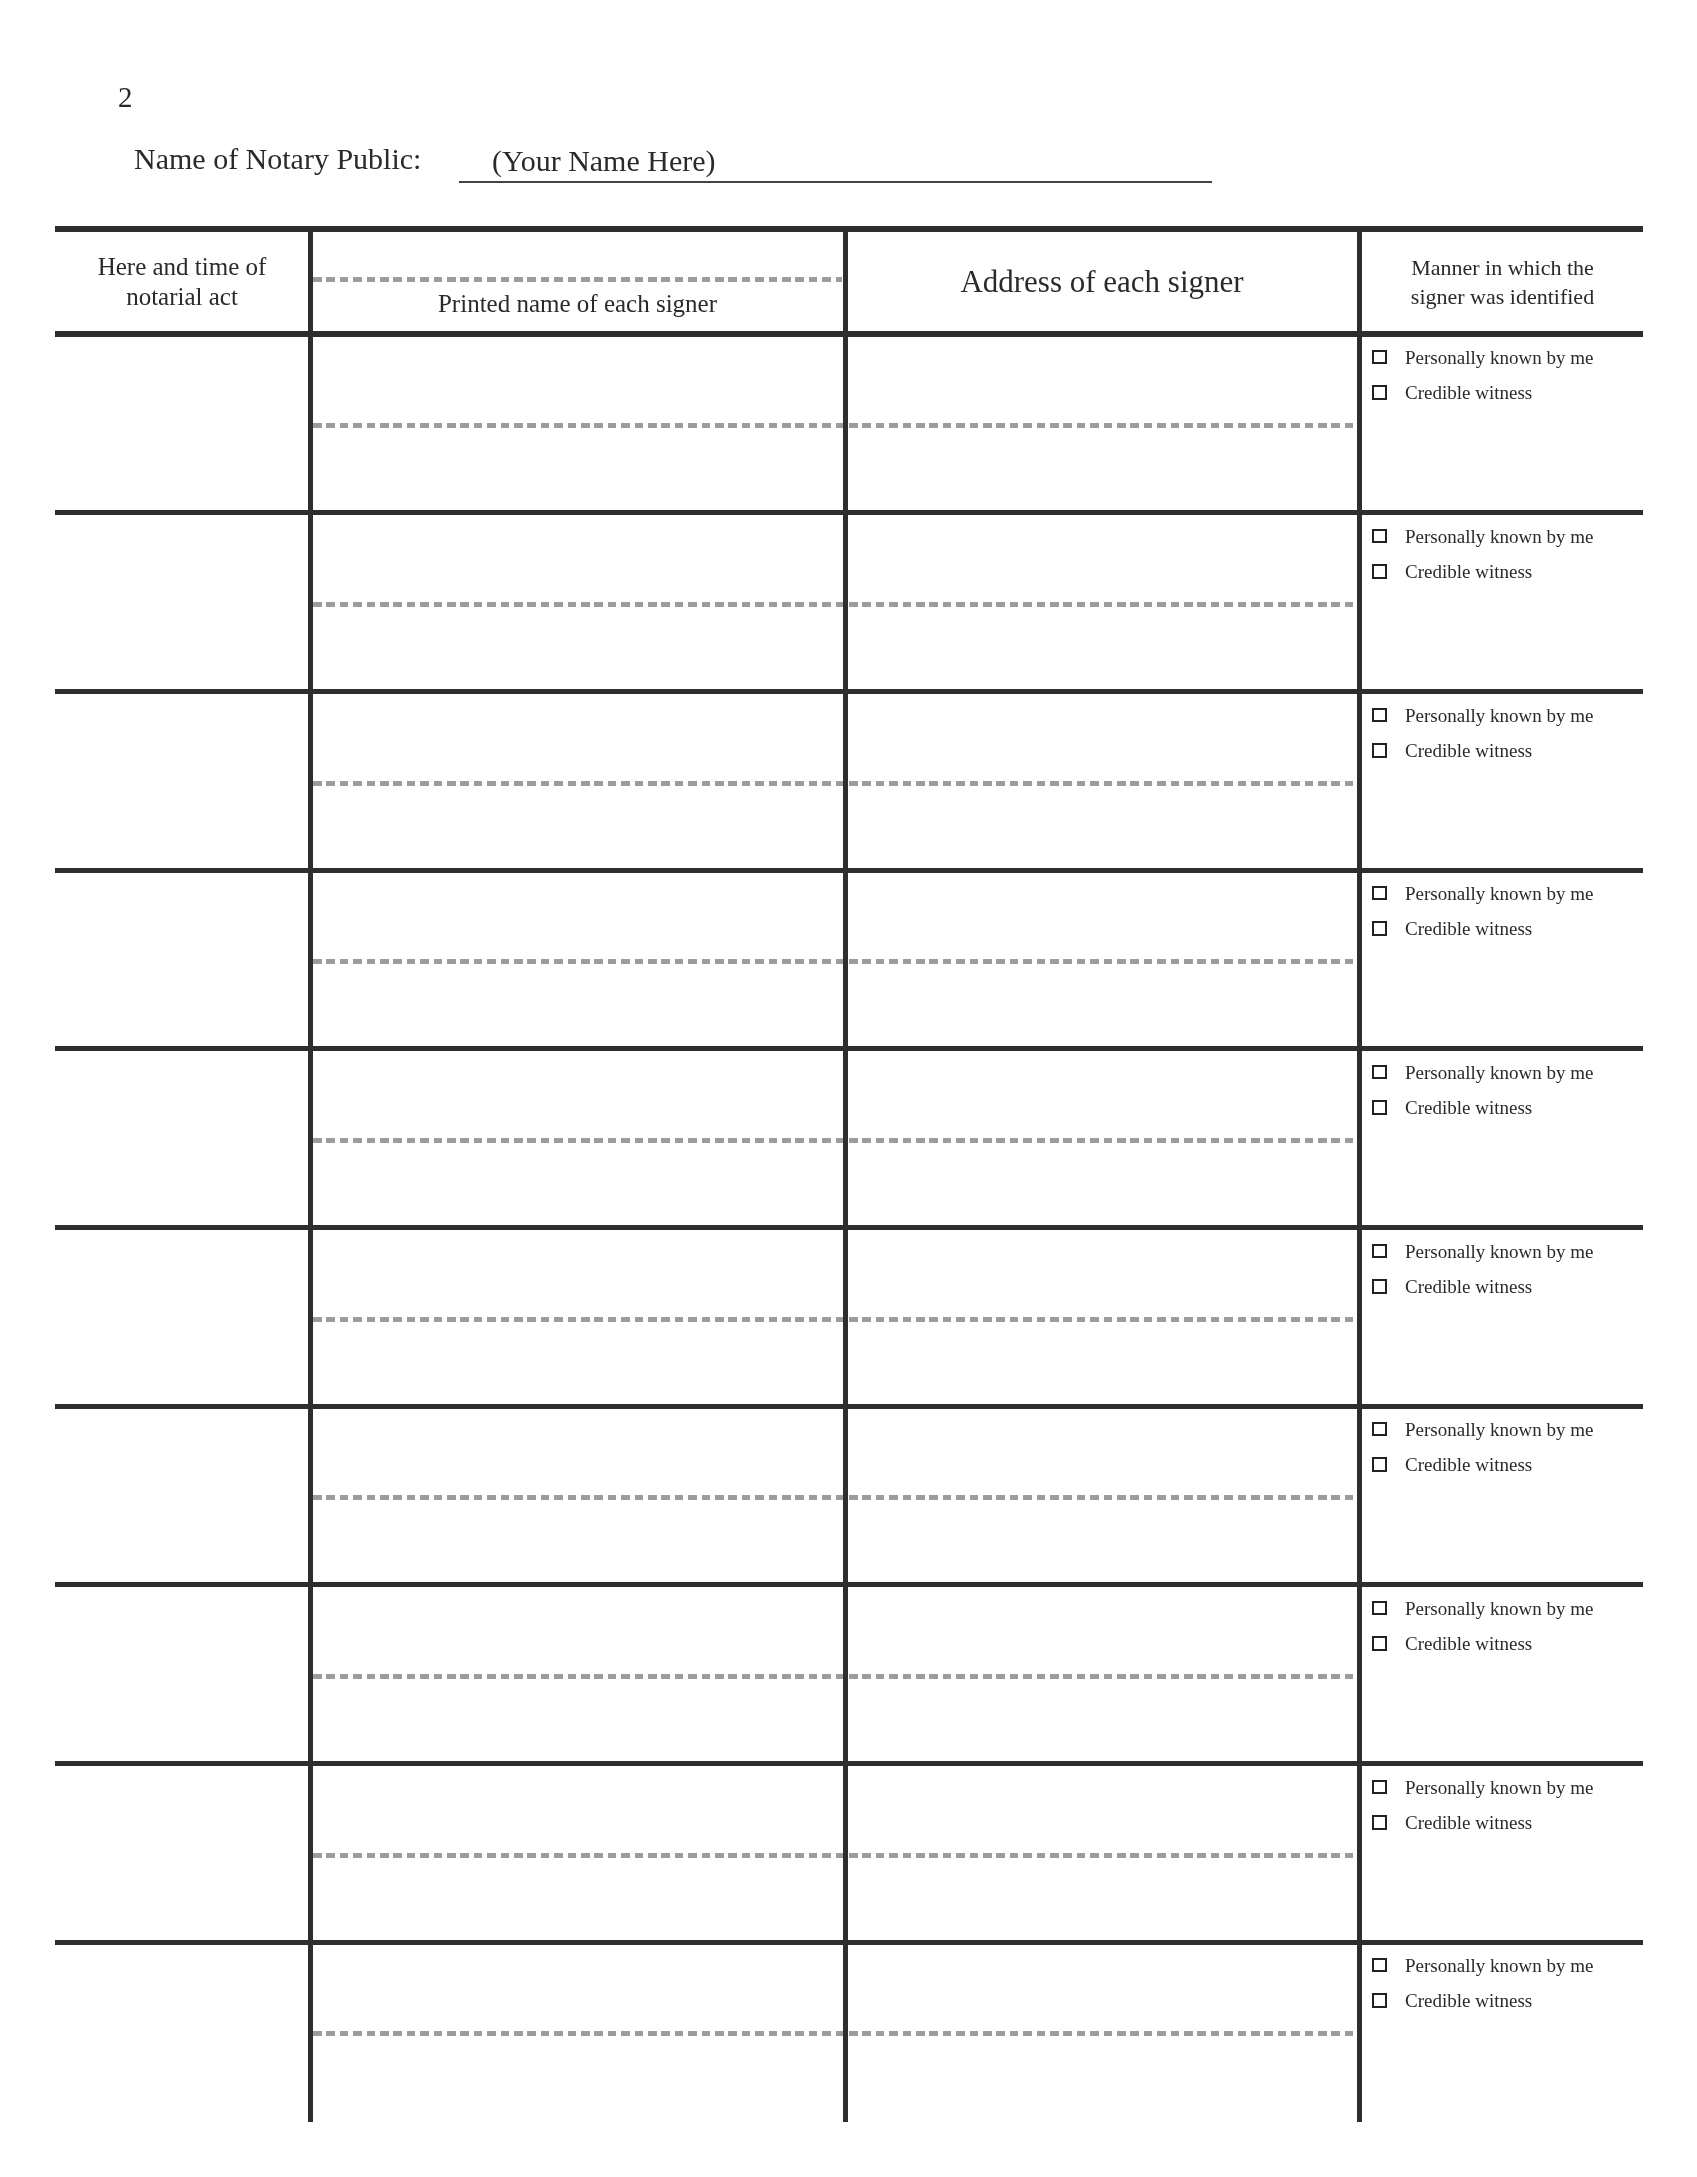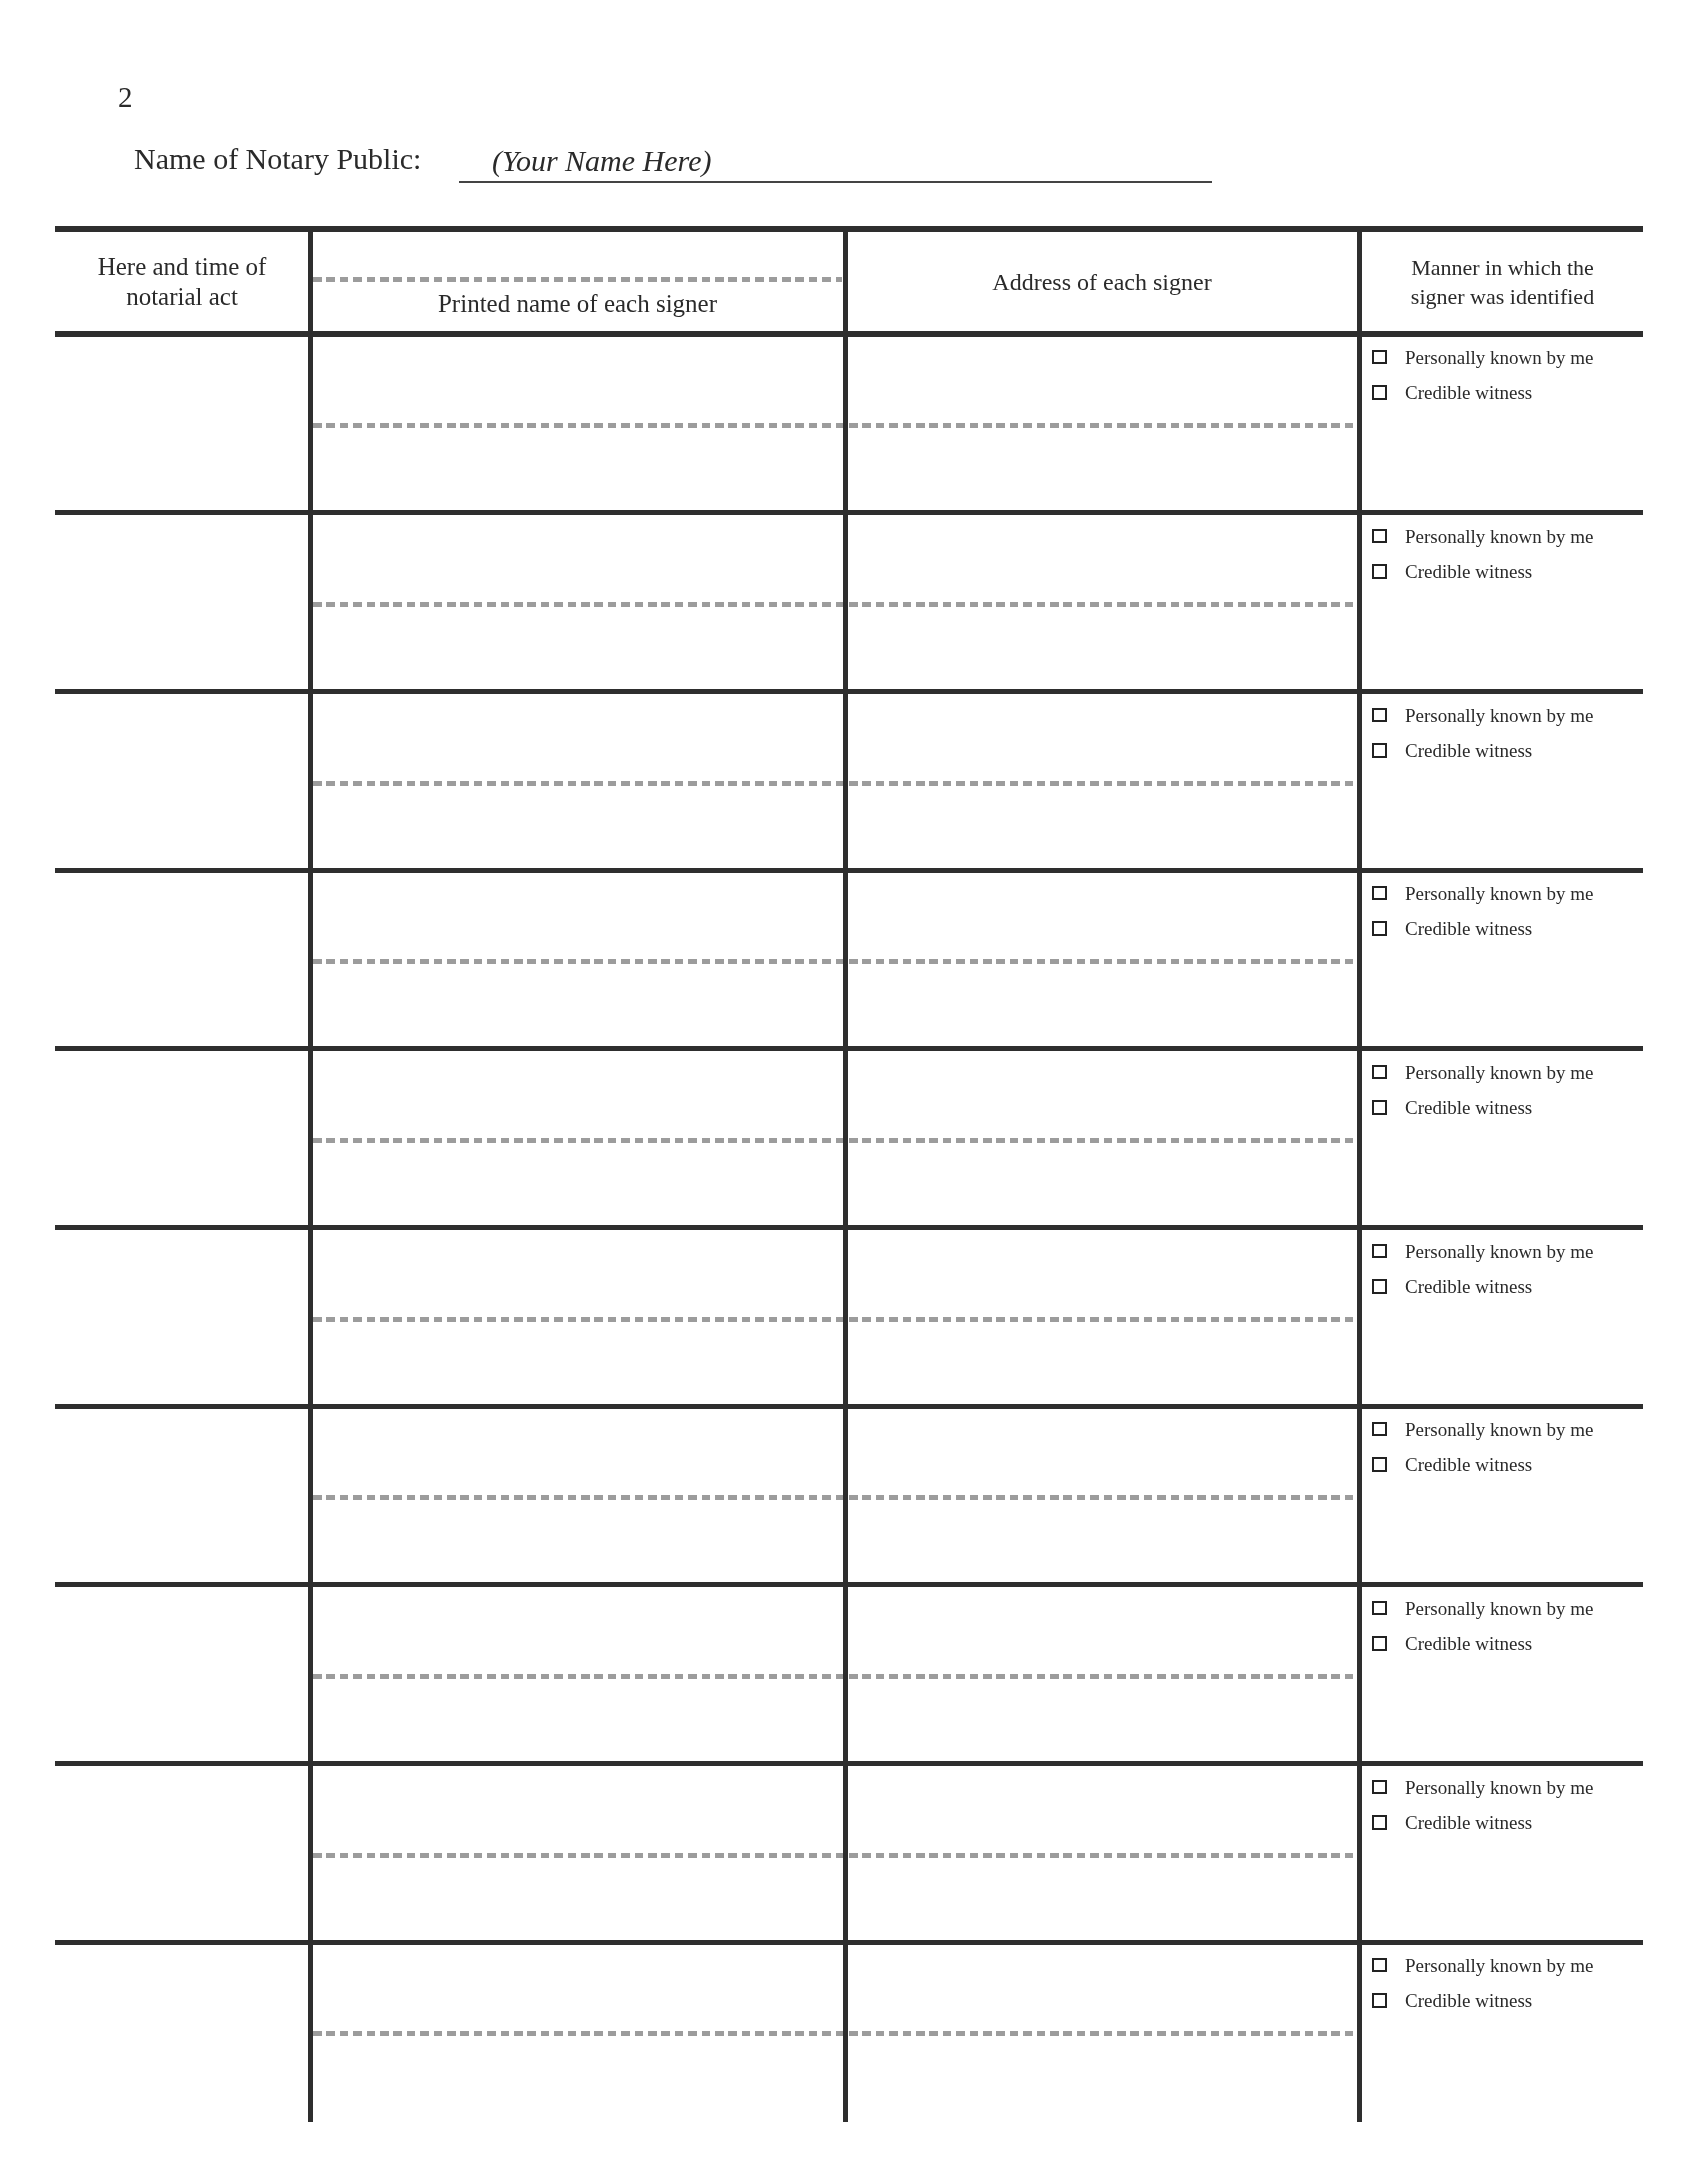--- a/index.html
+++ b/index.html
@@ -10,21 +10,21 @@
     background: #ffffff;
     font-family: "Liberation Serif", "DejaVu Serif", serif;
     color: #2a2a2a;
     overflow: hidden;
   }
   .abs { position: absolute; }
 
   
   .page-number { left: 118px; top: 81px; font-size: 29px; }
   .notary-label { left: 134px; top: 142px; font-size: 30px; }
-  .notary-value { left: 492px; top: 144px; font-size: 30px; white-space: nowrap; font-style: italic; }
+  .notary-value { left: 492px; top: 144px; font-size: 30px; white-space: nowrap; }
   .notary-underline { left: 459px; top: 181px; width: 753px; height: 1.9px; background: #444444; }
 
   
   .hrule { left: 55px; width: 1588px; background: #2e2e2e; }
   .hrule.top    { top: 226px; height: 5.8px; }
   .hrule.header { top: 331px; height: 5.8px; }
   .vrule { width: 4.8px; top: 226px; height: 1896px; background: #2e2e2e; z-index: 5; }
   .vrule.v1 { left: 308px; }
   .vrule.v2 { left: 843px; }
   .vrule.v3 { left: 1357px; }
@@ -32,21 +32,21 @@
   
   .hcell {
     top: 232px; height: 100px;
     display: flex; flex-direction: column;
     align-items: center; justify-content: center;
     text-align: center;
   }
   .hcell .line { display: block; }
   .hc-date    { left: 55px;   width: 254px; font-size: 25px; line-height: 30px; }
   .hc-sig     { left: 313px;  width: 529px; }
-  .hc-addr    { left: 847px;  width: 510px; font-size: 24px; }
+  .hc-addr    { left: 847px;  width: 510px; font-size: 31px; }
   .hc-manner  { left: 1362px; width: 281px; font-size: 22px; line-height: 29px; text-align: right; }
   .hc-sig .sig-top    { position: absolute; left: 0; top: 4.8px;  width: 100%; text-align: center; font-size: 25px; }
   .hc-sig .sig-bottom { position: absolute; left: 0; top: 58px; width: 100%; text-align: center; font-size: 25px; }
   .dash {
     height: 4.8px;
     background: repeating-linear-gradient(90deg, #9c9c9c 0 8.6px, transparent 8.6px 13.4px);
     z-index: 1;
   }
   .hc-sig .dash { position: absolute; left: 0; top: 45px; width: 100%; }
 

